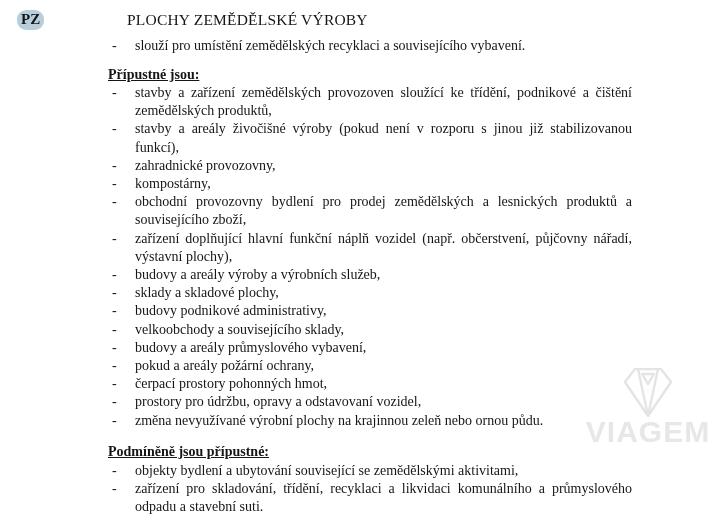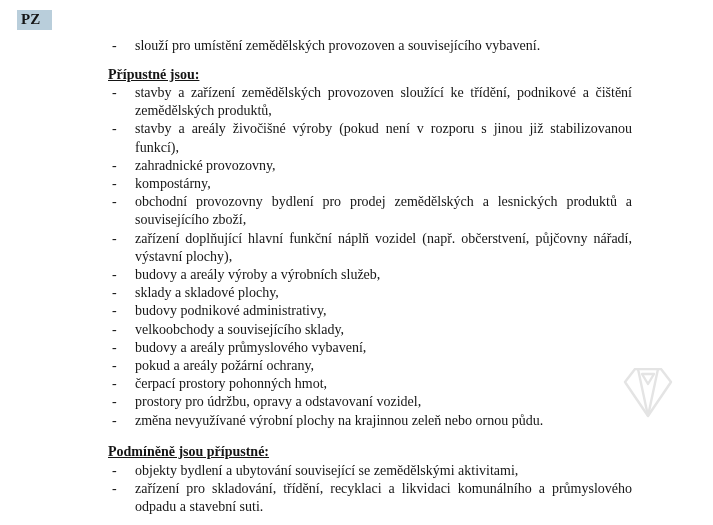--- a/index.html
+++ b/index.html
@@ -36,21 +36,22 @@
 
   .doc-layer { position: absolute; inset: 0; z-index: 1; }
 
   .pz-badge {
     position: absolute;
     left: 17px;
     top: 10px;
     font-size: 15px;
     font-weight: bold;
     background: var(--code-highlight, #b9cedb);
-    padding: 1px 12px 2px 4px;
+    padding: 1px 4px 2px 4px;
+    border-radius: 9px;
   }
   .page-title {
     position: absolute;
     left: 127px;
     top: 11px;
     font-size: 15.5px;
     letter-spacing: 0.2px;
     white-space: nowrap;
   }
 
@@ -79,30 +80,32 @@
 <body>
 
 <div class="watermark">
   <span>
     <svg width="52" height="50" viewBox="0 0 52 50" fill="none" stroke="#e4e4e4" stroke-width="2.4" stroke-linejoin="round">
       <path d="M26 48 L3 14 L13 1 L39 1 L49 14 Z"></path>
       <path d="M16 1 L26 48 M36 1 L26 48"></path>
       <path d="M20 6 L32 6 L26 16 Z"></path>
     </svg>
   </span>
+  <div class="watermark-text">VIAGEM</div>
 </div>
 
 <div class="doc-layer">
 
   <span class="pz-badge">PZ</span>
+  <span class="page-title">PLOCHY ZEMĚDĚLSKÉ VÝROBY</span>
 
   <div class="intro-list">
     <div class="row">
       <span class="dash">-</span>
-      <span class="txt">slouží pro umístění zemědělských provozoven a souvisejícího vybavení.</span>
+      <span class="txt">slouží pro umístění zemědělských recyklaci a souvisejícího vybavení.</span>
     </div>
   </div>
 
   <div class="section-heading heading-1">Přípustné jsou:</div>
 
   <div class="item-list list-1">
     <div class="row">
       <span class="dash">-</span>
       <span class="txt">stavby a zařízení zemědělských provozoven sloužící ke třídění, podnikové a čištění zemědělských produktů,</span>
     </div>

